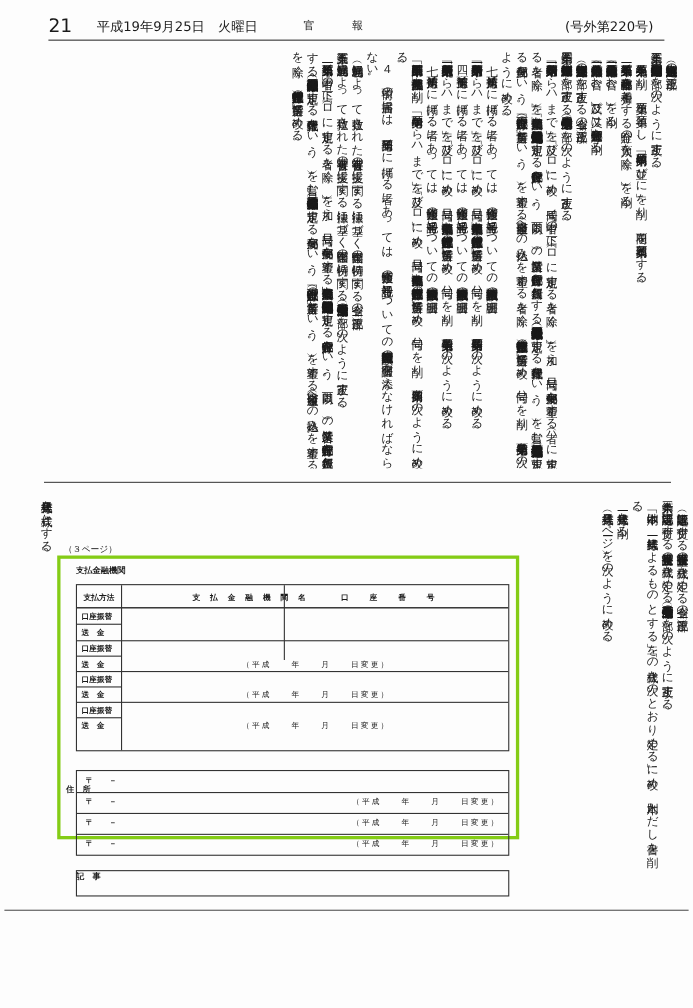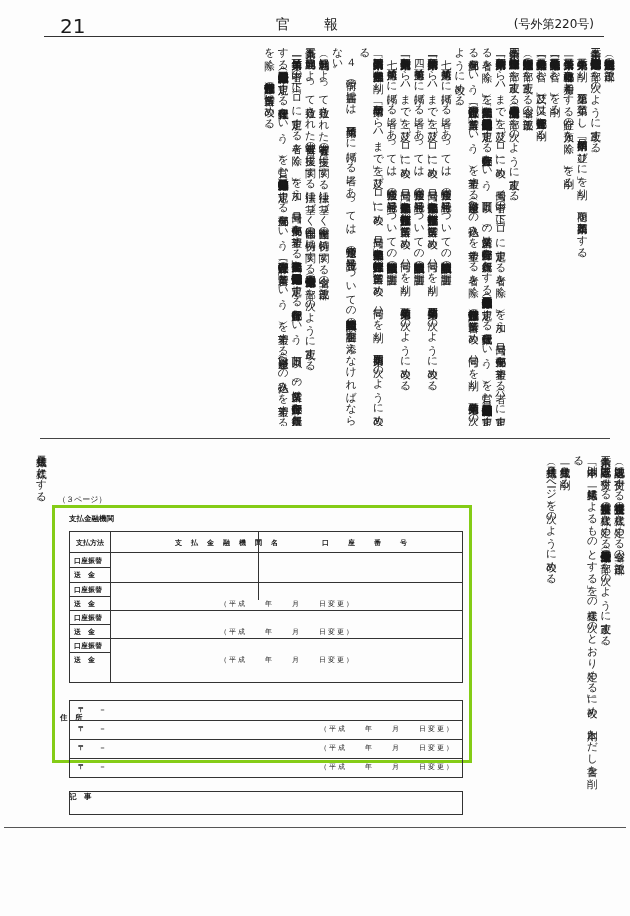--- a/index.html
+++ b/index.html
@@ -1,23 +1,23 @@
 <!DOCTYPE html>
 <html><head>
 <meta charset="utf-8">
 <style>
   html, body { margin:0; padding:0; background:#fdfdfd; }
   body { width:630px; height:916px; position:relative; overflow:hidden;
          font-family:"DejaVu Serif", "Liberation Serif", serif; color:#1a1a1a; }
   .header { position:absolute; left:44px; top:10px; width:560px; height:26px;
             border-bottom:1.5px solid #333; font-family:"DejaVu Sans","Liberation Sans",sans-serif; }
   .header span { position:absolute; top:6px; white-space:nowrap; }
-  .h-page { left:16px; font-size:20px; top:4px !important; }
+  .h-page { left:0; font-size:17px; top:4px !important; }
   .h-date { left:44px; font-size:12px; }
-  .h-title { left:232px; font-size:14px; letter-spacing:34px; }
+  .h-title { left:232px; font-size:10px; letter-spacing:34px; }
   .h-issue { right:10px; font-size:12px; }
 
   .upper { position:absolute; left:18px; top:40px; width:598px; height:400px;
            display:flex; flex-direction:row-reverse; gap:0; }
   .col { writing-mode:vertical-rl; font-size:10.6px; line-height:13.6px; height:386px;
          overflow:hidden; white-space:normal; }
   .para { display:block; }
   .indent { text-indent:1em; }
 
   .divider { position:absolute; left:40px; top:438px; width:570px; height:0; border-top:1.3px solid #444; }
@@ -37,20 +37,21 @@
   .hline { position:absolute; border-top:1px solid #333; }
   .addr-box { position:absolute; left:14px; top:192px; width:392px; height:76px; border:1px solid #333; }
   .note-box { position:absolute; left:14px; top:283px; width:392px; height:22px; border:1px solid #333; }
   .footer-line { position:absolute; left:4px; top:827px; width:622px; border-top:1.2px solid #555; }
 </style>
 </head>
 <body>
 
 <div class="header">
   <span class="h-page">21</span>
+  <span class="h-date">平成19年9月25日　火曜日</span>
   <span class="h-title">官報</span>
   <span class="h-issue">(号外第220号)</span>
 </div>
 
 <div class="upper">
   <div class="col" style="width:600px;">
     <span class="para indent">（確定拠出年金法施行規則の一部改正）</span>
     <span class="para">第三十三条　確定拠出年金法施行規則（平成十三年厚生労働省令第百七十五号）の一部を次のように改正する。</span>
     <span class="para indent">第十九条中第二項を削り、第三項を第二項とし、同条第四項中「ロ並びに」を削り、同項を同条第三項とする。</span>
     <span class="para indent">第二十条第一項第五号イ中「（日本郵政公社を相手方とする貯金の預入を除く。）」を削る。</span>
@@ -86,21 +87,21 @@
 
 <div class="page-label">（３ページ）</div>
 
 <div class="form">
   <div class="lbl" style="left:14px; top:6px;">支払金融機関</div>
 
   <div class="pay-table">
     <div class="hrow">
       <div class="cell" style="left:6px; top:6px;">支払方法</div>
       <div class="cell" style="left:80px; top:6px; letter-spacing:1px;margin-left:25px;">支　払　金　融　機　関　名</div>
-      <div class="cell" style="left:252px; top:6px; letter-spacing:6px;">口　座　番　号</div>
+      <div class="cell" style="left:240px; top:6px; letter-spacing:6px;">口　座　番　号</div>
     </div>
     <div class="vline" style="left:40px; top:0; height:150px;"></div>
     <div class="vline" style="left:188px; top:0; height:68px;"></div>
 
     <div class="hline" style="left:0; top:20px; width:100%;"></div>
     <div class="cell" style="left:4px; top:24px;">口座振替</div>
     <div class="hline" style="left:0; top:35px; width:40px;"></div>
     <div class="cell" style="left:4px; top:38px;">送　金</div>
 
     <div class="hline" style="left:0; top:50px; width:100%;"></div>

